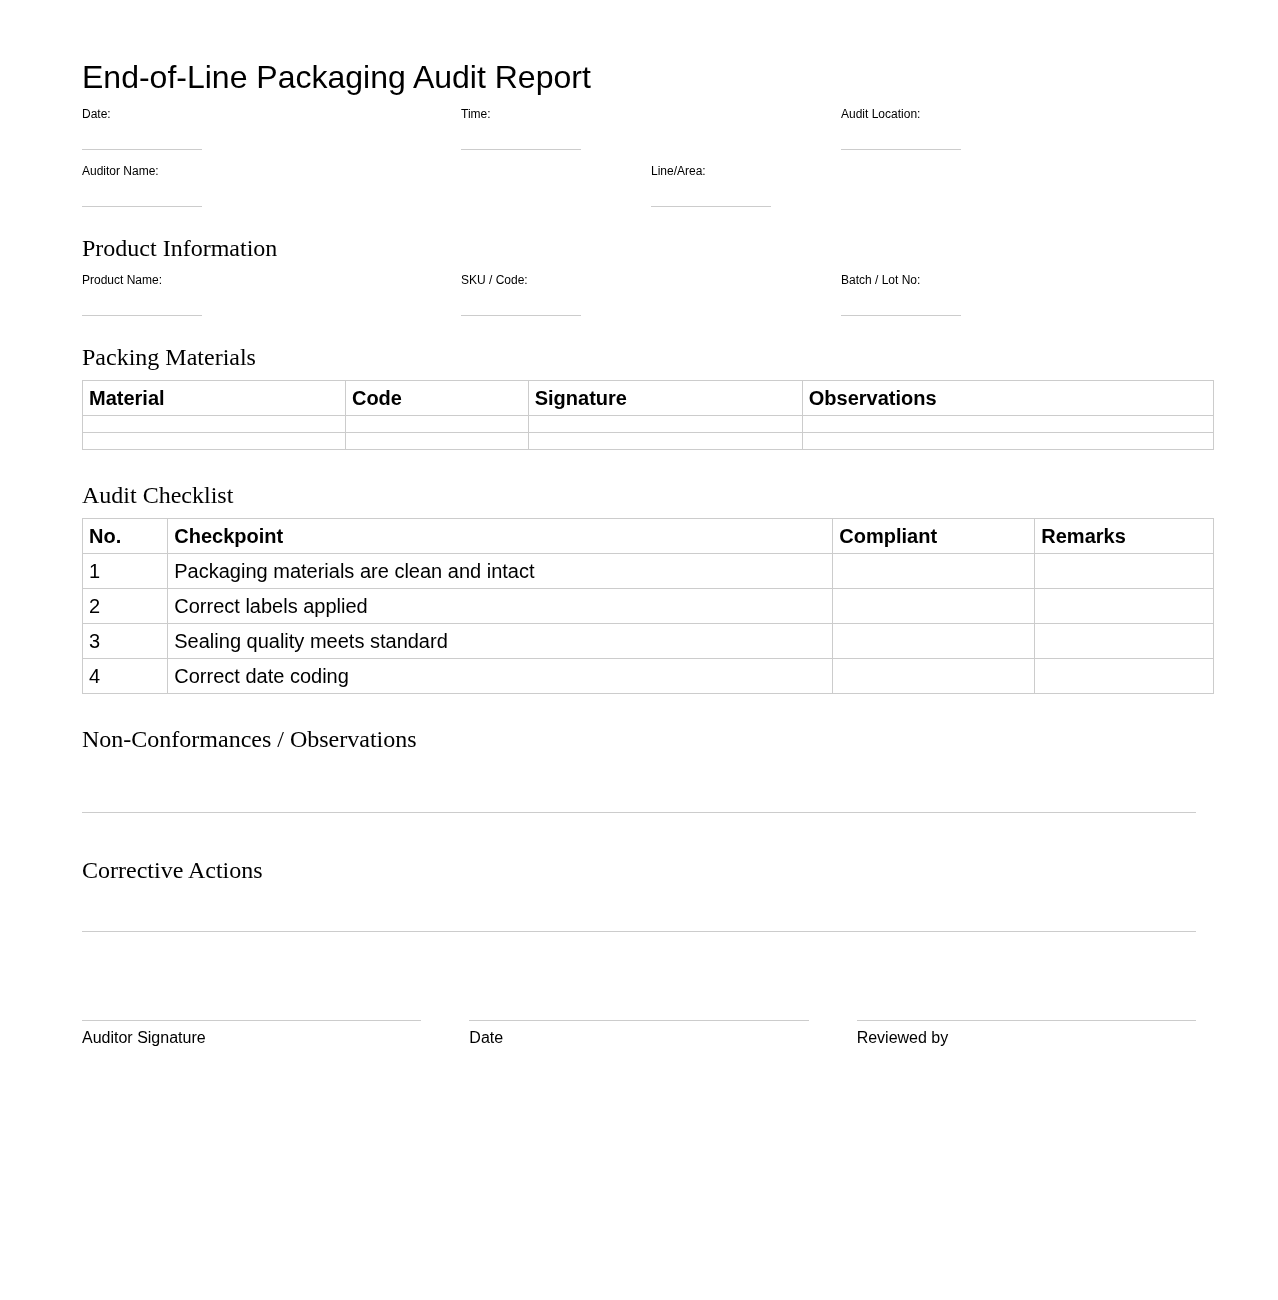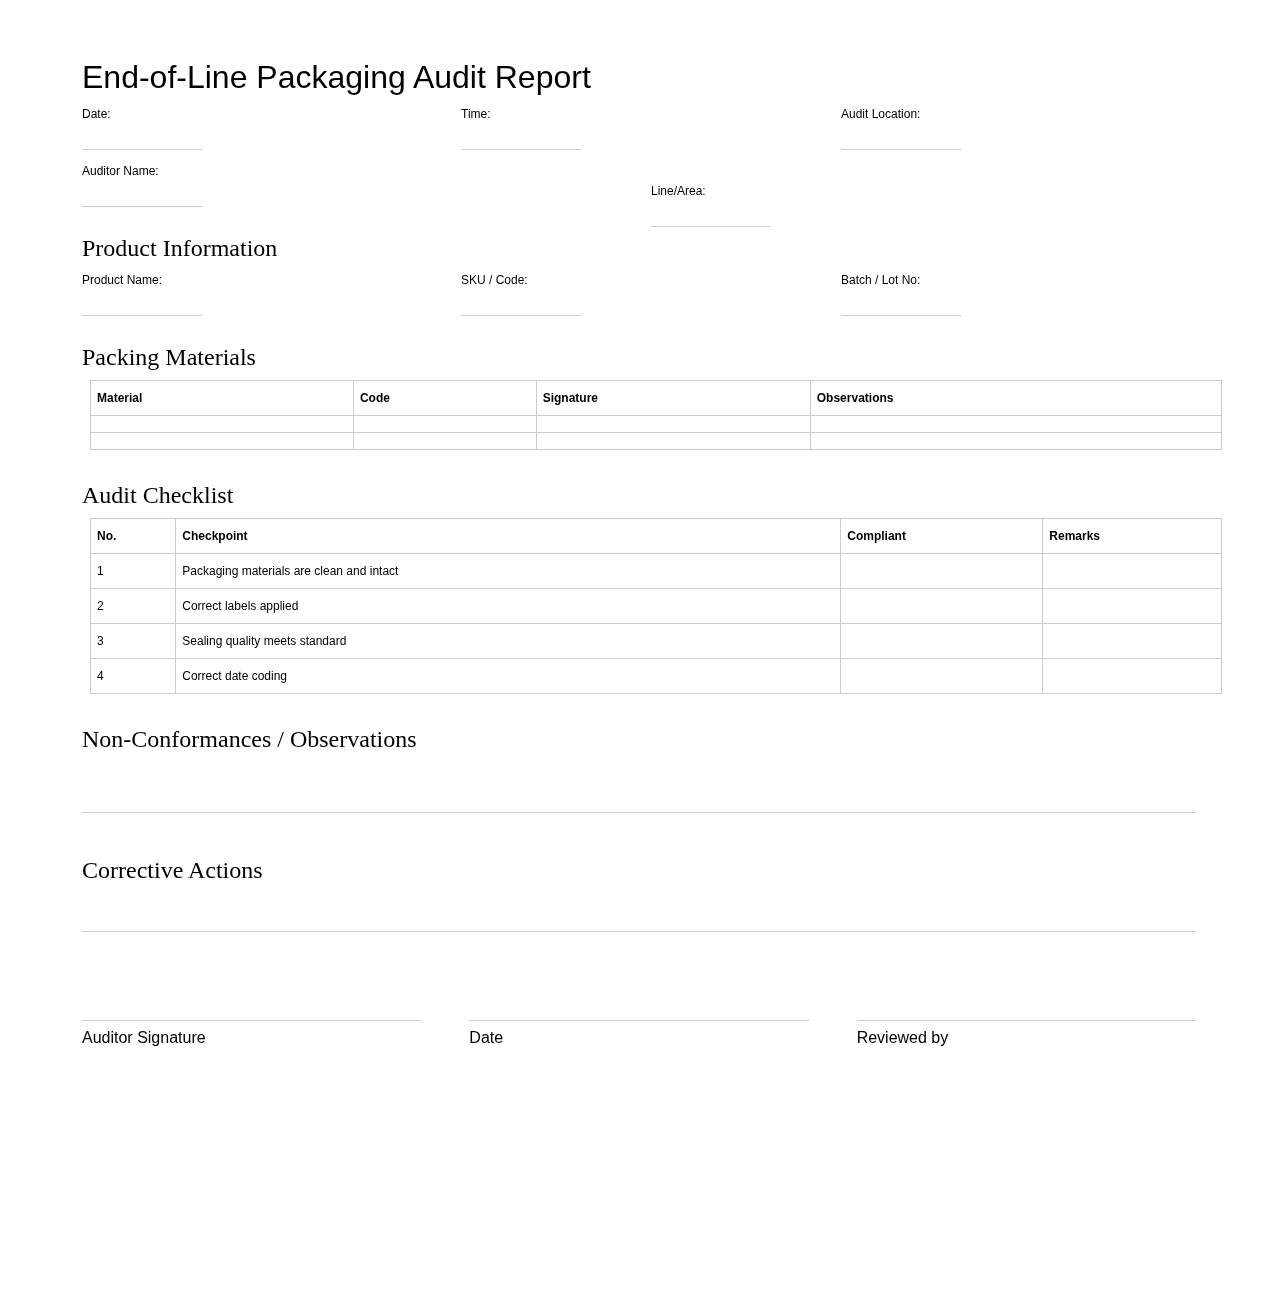--- a/index.html
+++ b/index.html
@@ -43,24 +43,24 @@
       position: absolute;
       left: 0;
       font-size: 24px;
       font-weight: normal;
       line-height: 28px;
       white-space: nowrap;
       font-family: Liberation Serif, serif;
     }
     table.grid {
       position: absolute;
-      left: 8px;
+      left: 0;
       width: 1132px;
       border-collapse: collapse;
-      font-size: 12px;
+      font-size: 20px;
     }
     table.grid th, table.grid td {
       border: 1px solid #cccccc;
       text-align: left;
       padding: 0 6px;
       vertical-align: middle;
     }
     table.grid th { font-weight: bold; height: 35px; }
     table.materials td { height: 17px; }
     table.checklist td { height: 35px; }
@@ -104,21 +104,21 @@
   </div>
   <div class="field" style="left:759px; top:105px;">
     <span class="label">Audit Location:</span>
     <span class="line"></span>
   </div>
 
   <div class="field" style="left:0; top:162px;">
     <span class="label">Auditor Name:</span>
     <span class="line"></span>
   </div>
-  <div class="field" style="left:569px; top:162px;margin-top:20px;">
+  <div class="field" style="left:569px; top:162px;">
     <span class="label">Line/Area:</span>
     <span class="line"></span>
   </div>
 
   <h2 class="section" style="top:234px;">Product Information</h2>
 
   <div class="field" style="left:0; top:271px;">
     <span class="label">Product Name:</span>
     <span class="line"></span>
   </div>

